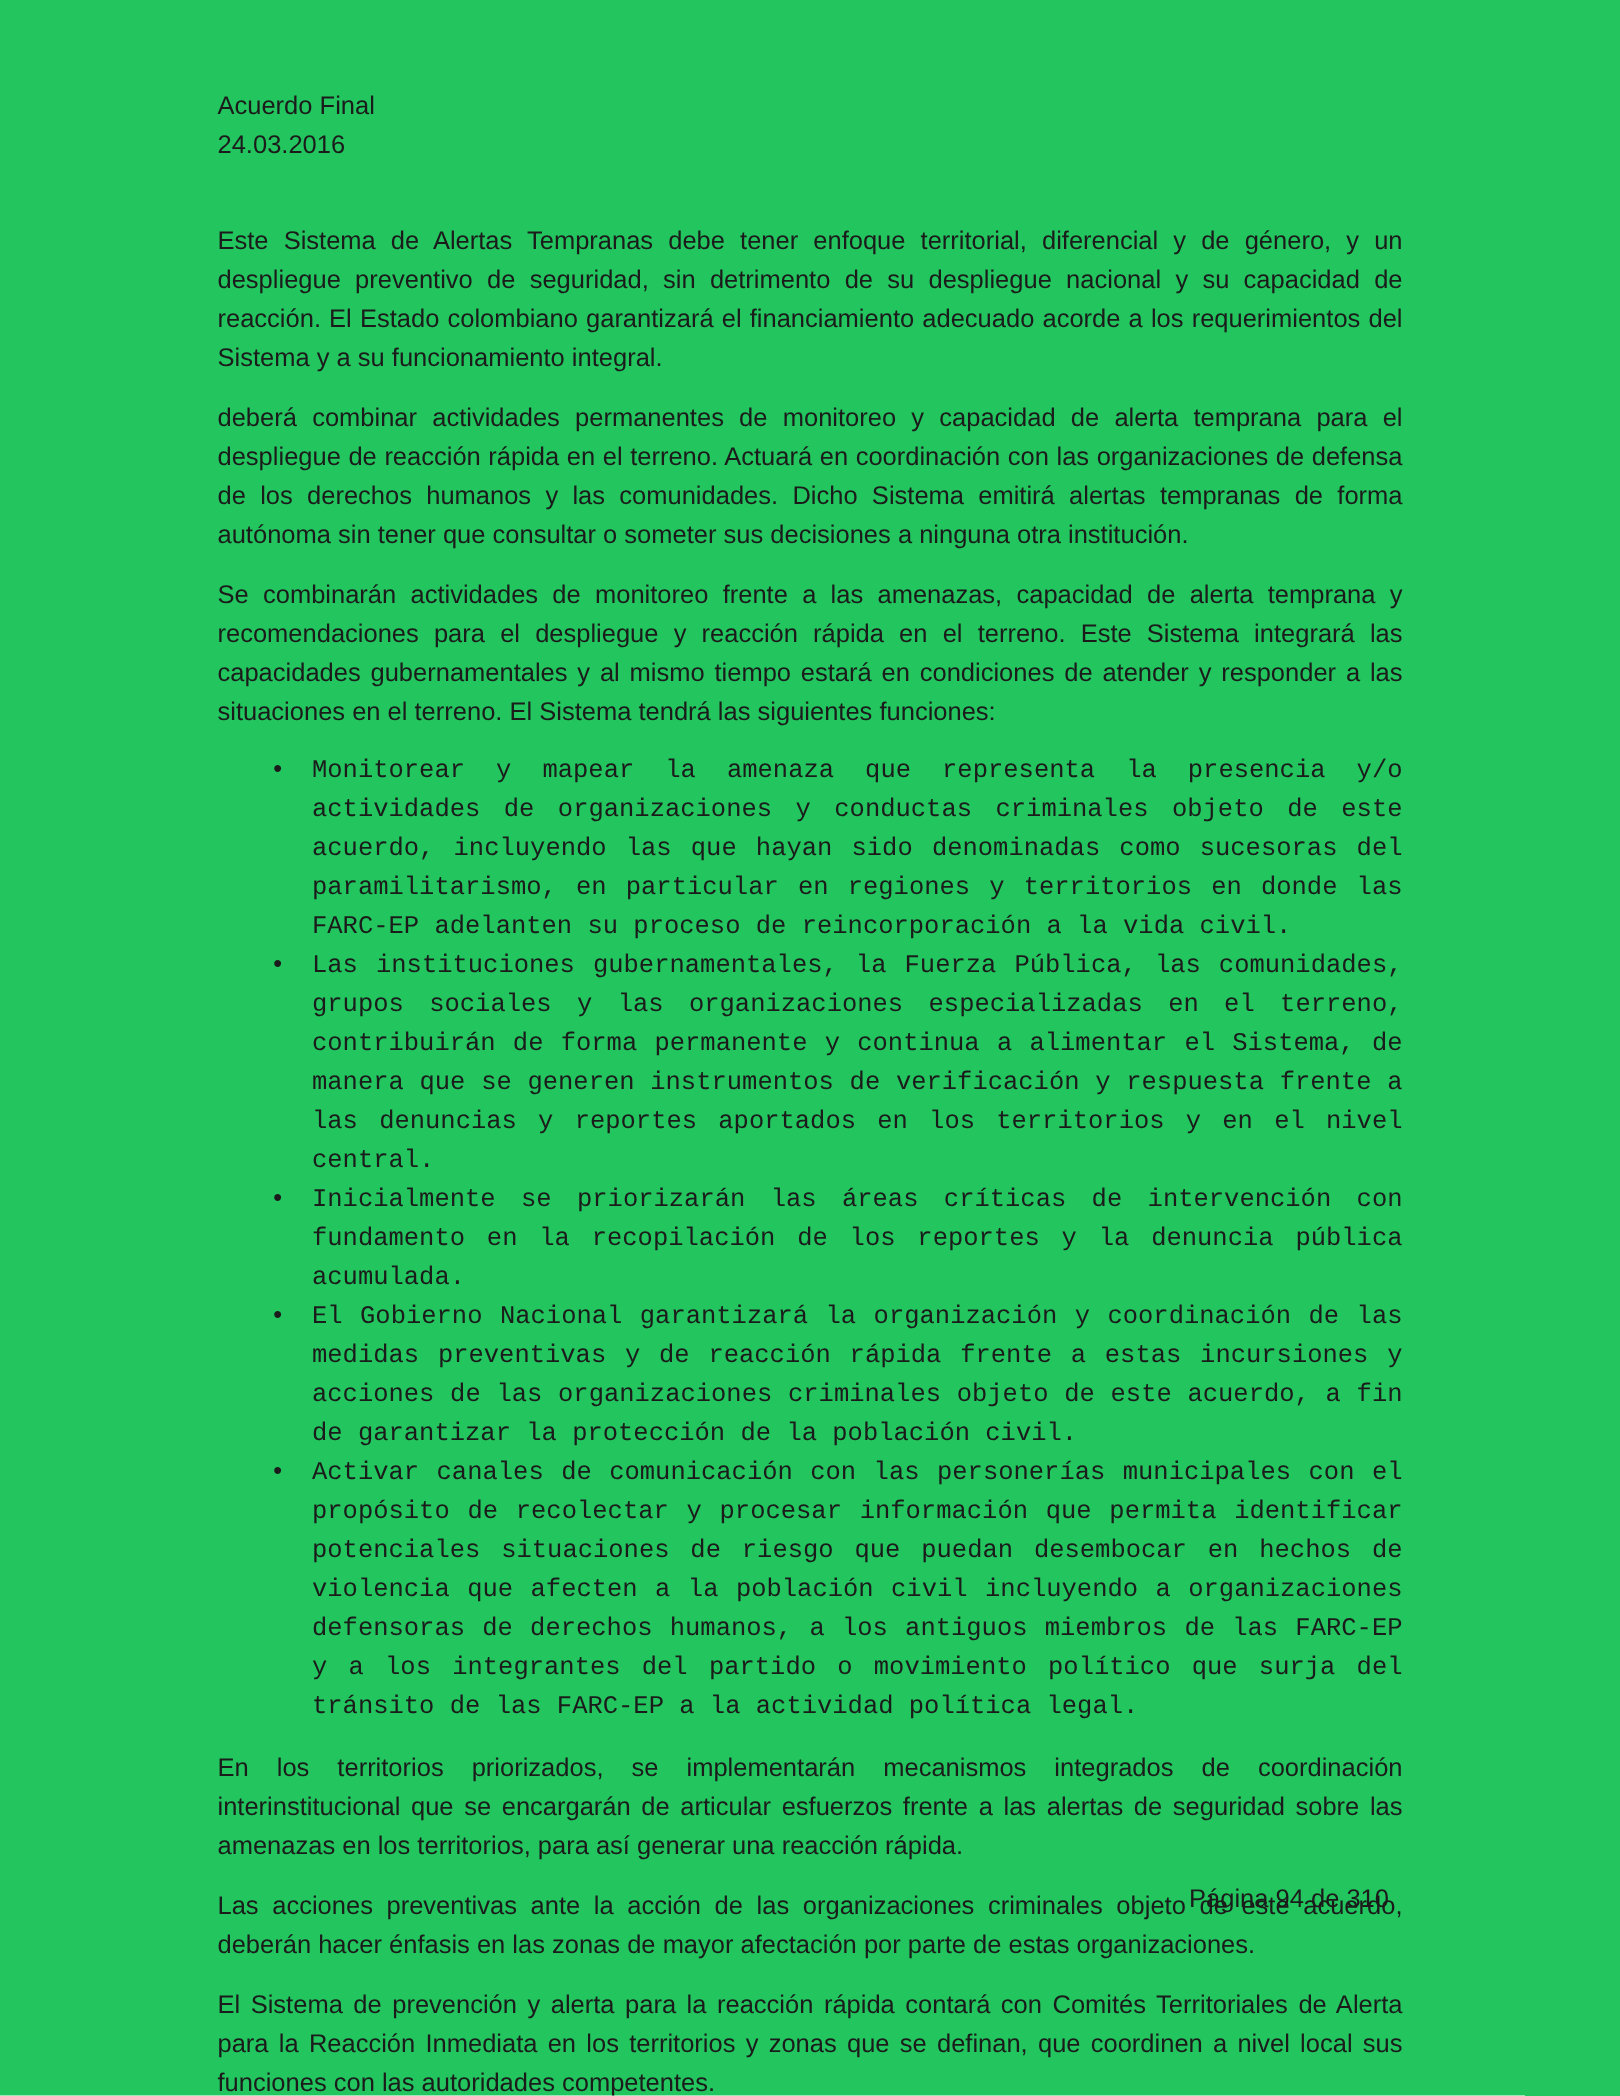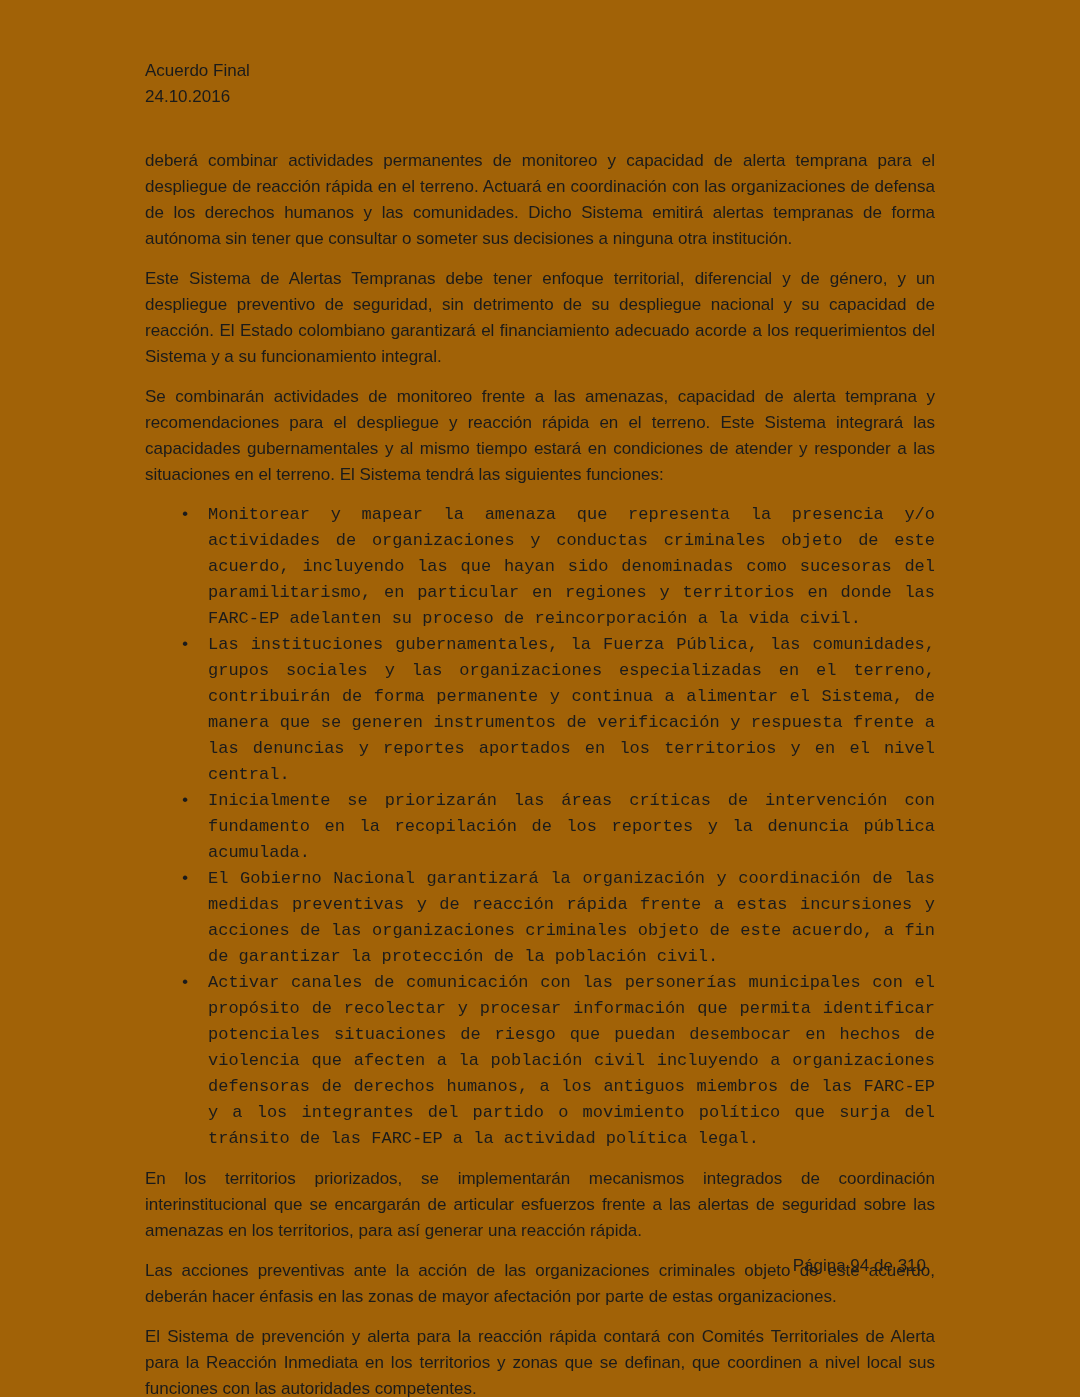--- a/index.html
+++ b/index.html
@@ -4,21 +4,21 @@
 <style>
   html, body {
     margin: 0;
     padding: 0;
     background: #ffffff;
   }
   .page {
     position: relative;
     width: 1080px;
     height: 1397px;
-    background: #a16207;
+    background: #22c55e;
     box-sizing: border-box;
     padding: 58px 145px 40px 145px;
     font-family: "Liberation Sans", "DejaVu Sans", sans-serif;
     color: #1b1b1b;
     font-size: 17px;
     line-height: 26px;
     -webkit-font-smoothing: antialiased;
   }
   .doc-header {
     margin-bottom: 38px;
@@ -59,25 +59,25 @@
     line-height: 26px;
   }
 </style>
 </head>
 <body>
 
 <div class="page">
 
   <div class="doc-header">
     <div>Acuerdo Final</div>
-    <div>24.10.2016</div>
+    <div>24.03.2016</div>
   </div>
 
+  <p class="para">Este Sistema de Alertas Tempranas debe tener enfoque territorial, diferencial y de género, y un despliegue preventivo de seguridad, sin detrimento de su despliegue nacional y su capacidad de reacción. El Estado colombiano garantizará el financiamiento adecuado acorde a los requerimientos del Sistema y a su funcionamiento integral.</p>
   <p class="para">deberá combinar actividades permanentes de monitoreo y capacidad de alerta temprana para el despliegue de reacción rápida en el terreno. Actuará en coordinación con las organizaciones de defensa de los derechos humanos y las comunidades. Dicho Sistema emitirá alertas tempranas de forma autónoma sin tener que consultar o someter sus decisiones a ninguna otra institución.</p>
-  <p class="para">Este Sistema de Alertas Tempranas debe tener enfoque territorial, diferencial y de género, y un despliegue preventivo de seguridad, sin detrimento de su despliegue nacional y su capacidad de reacción. El Estado colombiano garantizará el financiamiento adecuado acorde a los requerimientos del Sistema y a su funcionamiento integral.</p>
   <p class="para">Se combinarán actividades de monitoreo frente a las amenazas, capacidad de alerta temprana y recomendaciones para el despliegue y reacción rápida en el terreno. Este Sistema integrará las capacidades gubernamentales y al mismo tiempo estará en condiciones de atender y responder a las situaciones en el terreno. El Sistema tendrá las siguientes funciones:</p>
 
   <ul class="doc-list">
     <li>Monitorear y mapear la amenaza que representa la presencia y/o actividades de organizaciones y conductas criminales objeto de este acuerdo, incluyendo las que hayan sido denominadas como sucesoras del paramilitarismo, en particular en regiones y territorios en donde las FARC-EP adelanten su proceso de reincorporación a la vida civil.</li>
     <li>Las instituciones gubernamentales, la Fuerza Pública, las comunidades, grupos sociales y las organizaciones especializadas en el terreno, contribuirán de forma permanente y continua a alimentar el Sistema, de manera que se generen instrumentos de verificación y respuesta frente a las denuncias y reportes aportados en los territorios y en el nivel central.</li>
     <li>Inicialmente se priorizarán las áreas críticas de intervención con fundamento en la recopilación de los reportes y la denuncia pública acumulada.</li>
     <li>El Gobierno Nacional garantizará la organización y coordinación de las medidas preventivas y de reacción rápida frente a estas incursiones y acciones de las organizaciones criminales objeto de este acuerdo, a fin de garantizar la protección de la población civil.</li>
     <li>Activar canales de comunicación con las personerías municipales con el propósito de recolectar y procesar información que permita identificar potenciales situaciones de riesgo que puedan desembocar en hechos de violencia que afecten a la población civil incluyendo a organizaciones defensoras de derechos humanos, a los antiguos miembros de las FARC-EP y a los integrantes del partido o movimiento político que surja del tránsito de las FARC-EP a la actividad política legal.</li>
   </ul>
 

